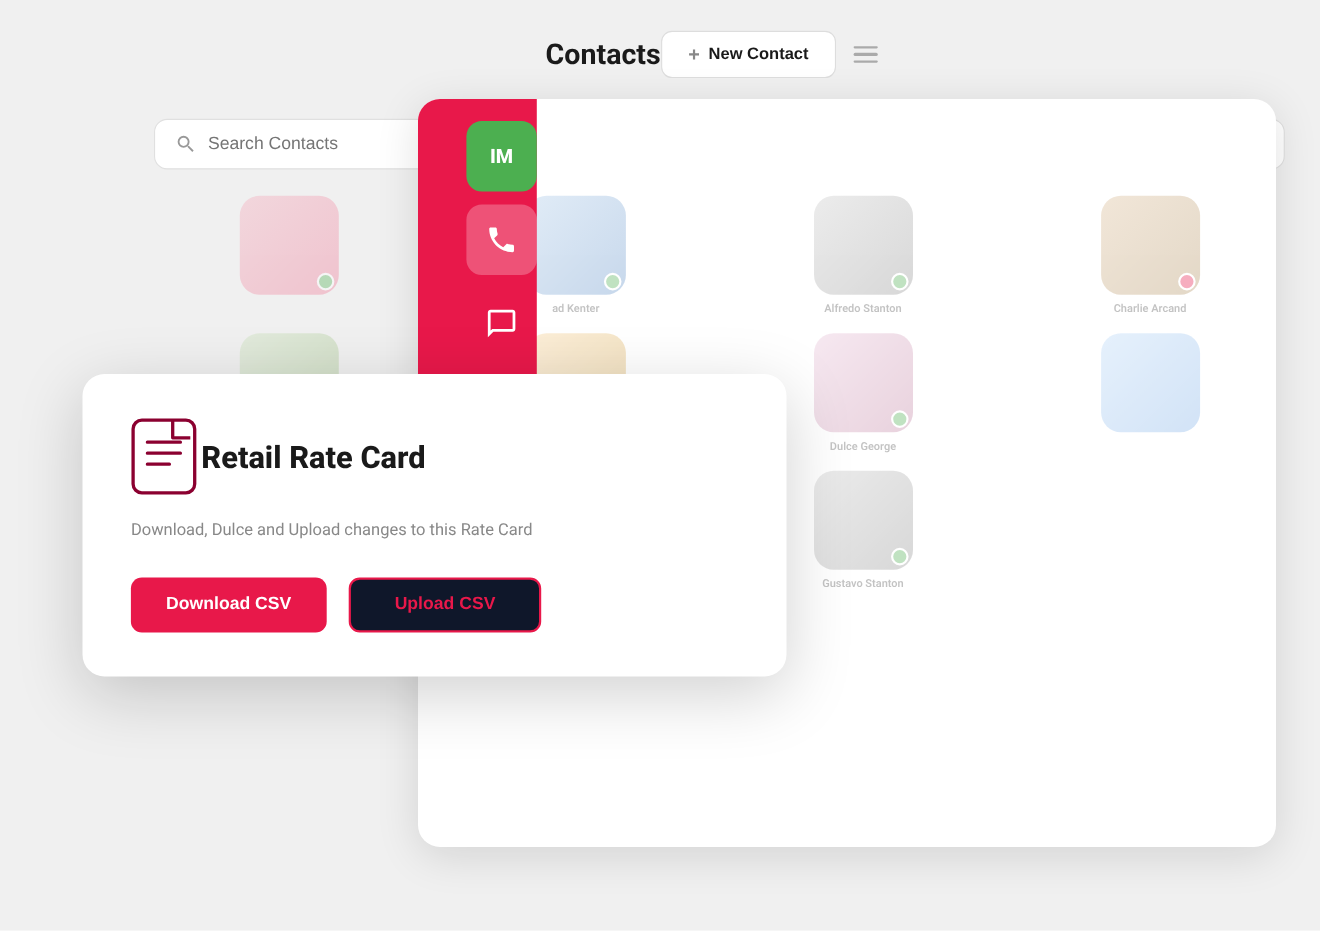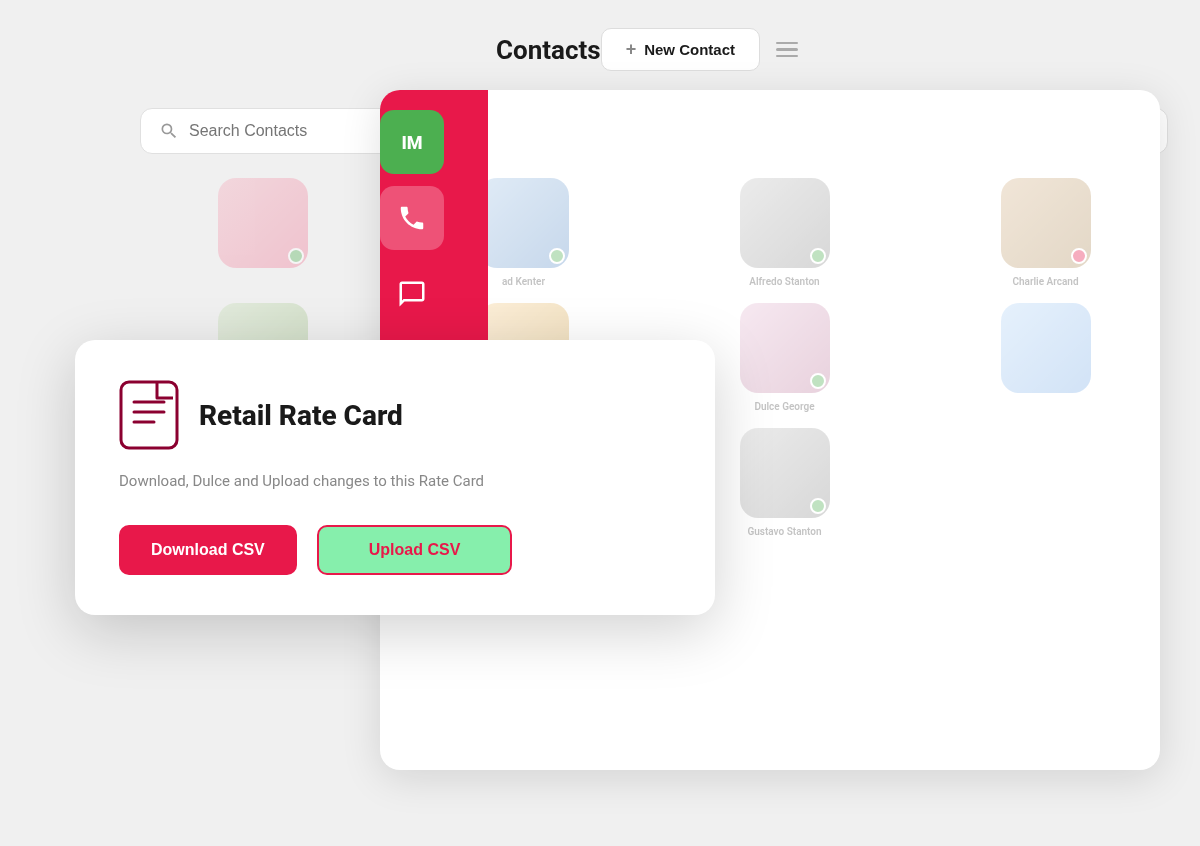--- a/index.html
+++ b/index.html
@@ -29,21 +29,21 @@
     .sidebar {
       position: absolute;
       top: 90px;
       left: 380px;
       width: 108px;
       height: 380px;
       background: #e8184a;
       border-radius: 20px 0 0 20px;
       display: flex;
       flex-direction: column;
-      align-items: flex-start;
+      align-items: flex-end;
       padding-top: 20px;
       gap: 12px;
       z-index: 5;
     }
 
     .sidebar-icon {
       width: 64px;
       height: 64px;
       border-radius: 14px;
       display: flex;
@@ -243,21 +243,21 @@
       border-radius: 20px;
       box-shadow: 0 16px 60px rgba(0,0,0,0.18);
       padding: 40px 44px;
       z-index: 20;
       pointer-events: all;
     }
 
     .modal-header {
       display: flex;
       align-items: center;
-      gap: 20px;
+      gap: 4px;
       margin-bottom: 20px;
     }
 
     .doc-icon {
       width: 60px;
       height: 70px;
       flex-shrink: 0;
     }
 
     .modal-title {
@@ -283,22 +283,22 @@
       background: #e8184a;
       color: #fff;
       border: none;
       border-radius: 10px;
       font-size: 16px;
       font-weight: 700;
       cursor: pointer;
     }
 
     .btn-upload {
-      padding: 14px 50px;
-      background: #86efac;
+      padding: 14px 40px;
+      background: #0f172a;
       color: #e8184a;
       border: 2px solid #e8184a;
       border-radius: 10px;
       font-size: 16px;
       font-weight: 700;
       cursor: pointer;
     }
 
     
     .av1 { background: linear-gradient(135deg, #f5a7b8, #f07090); }

